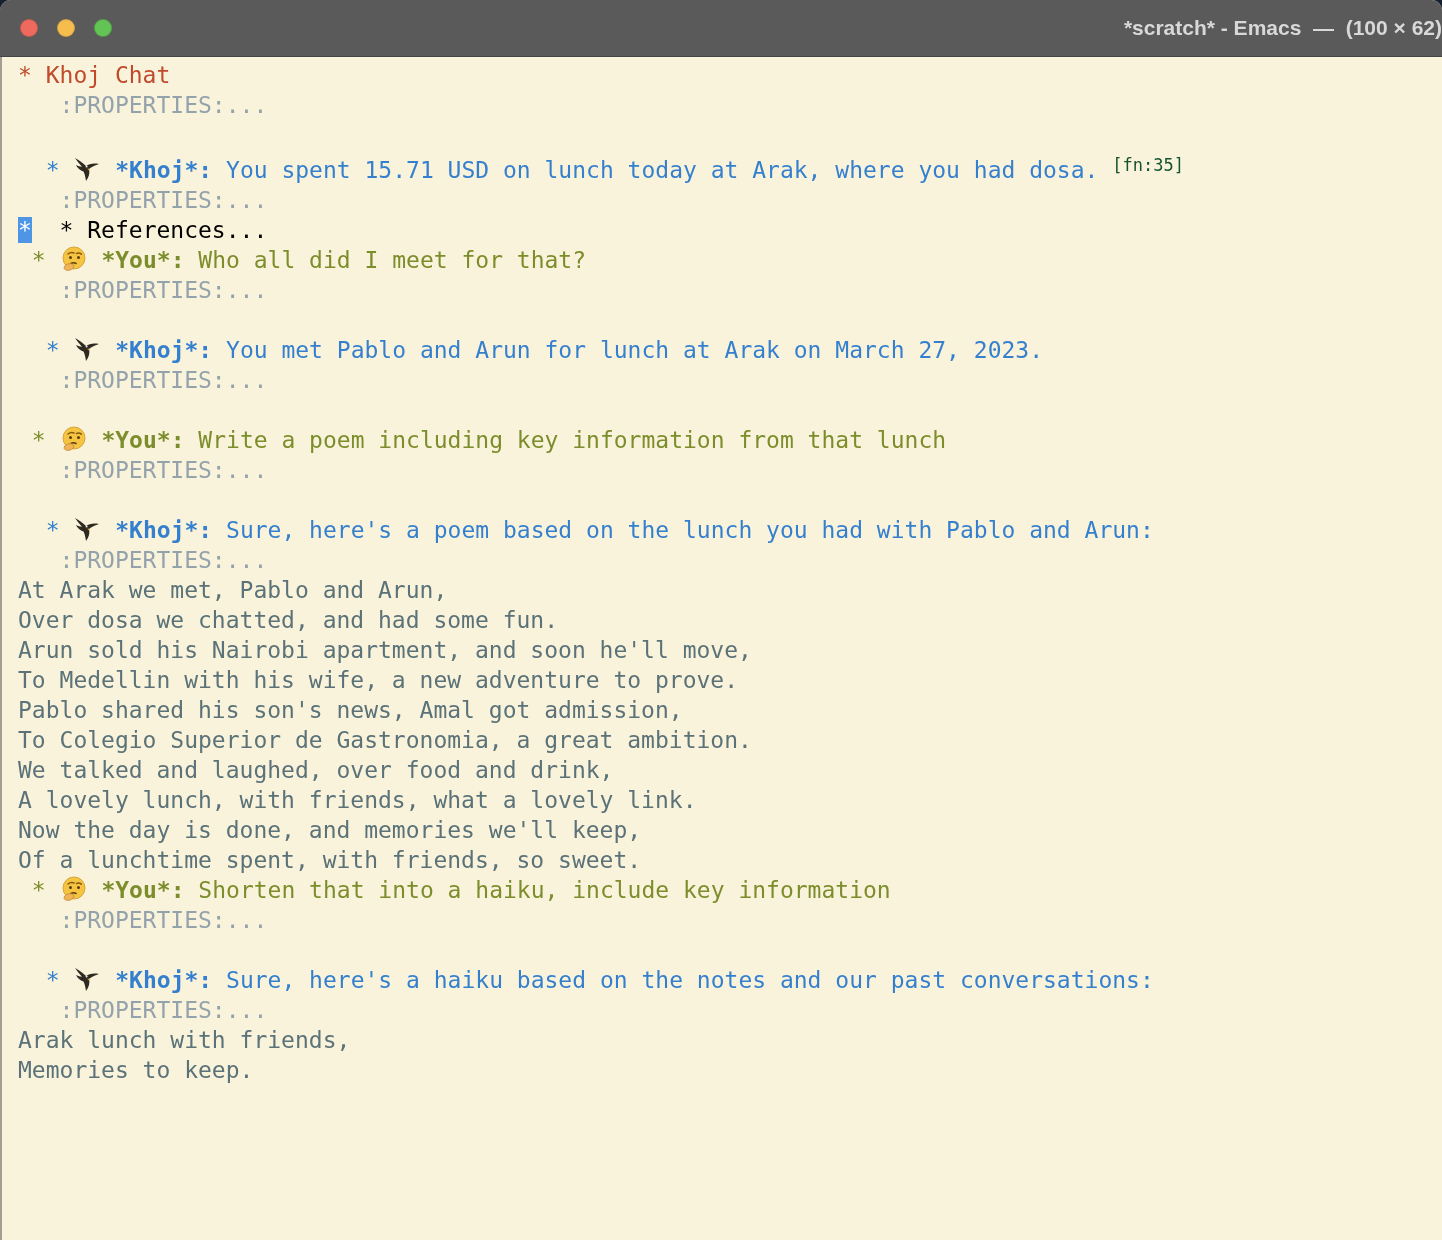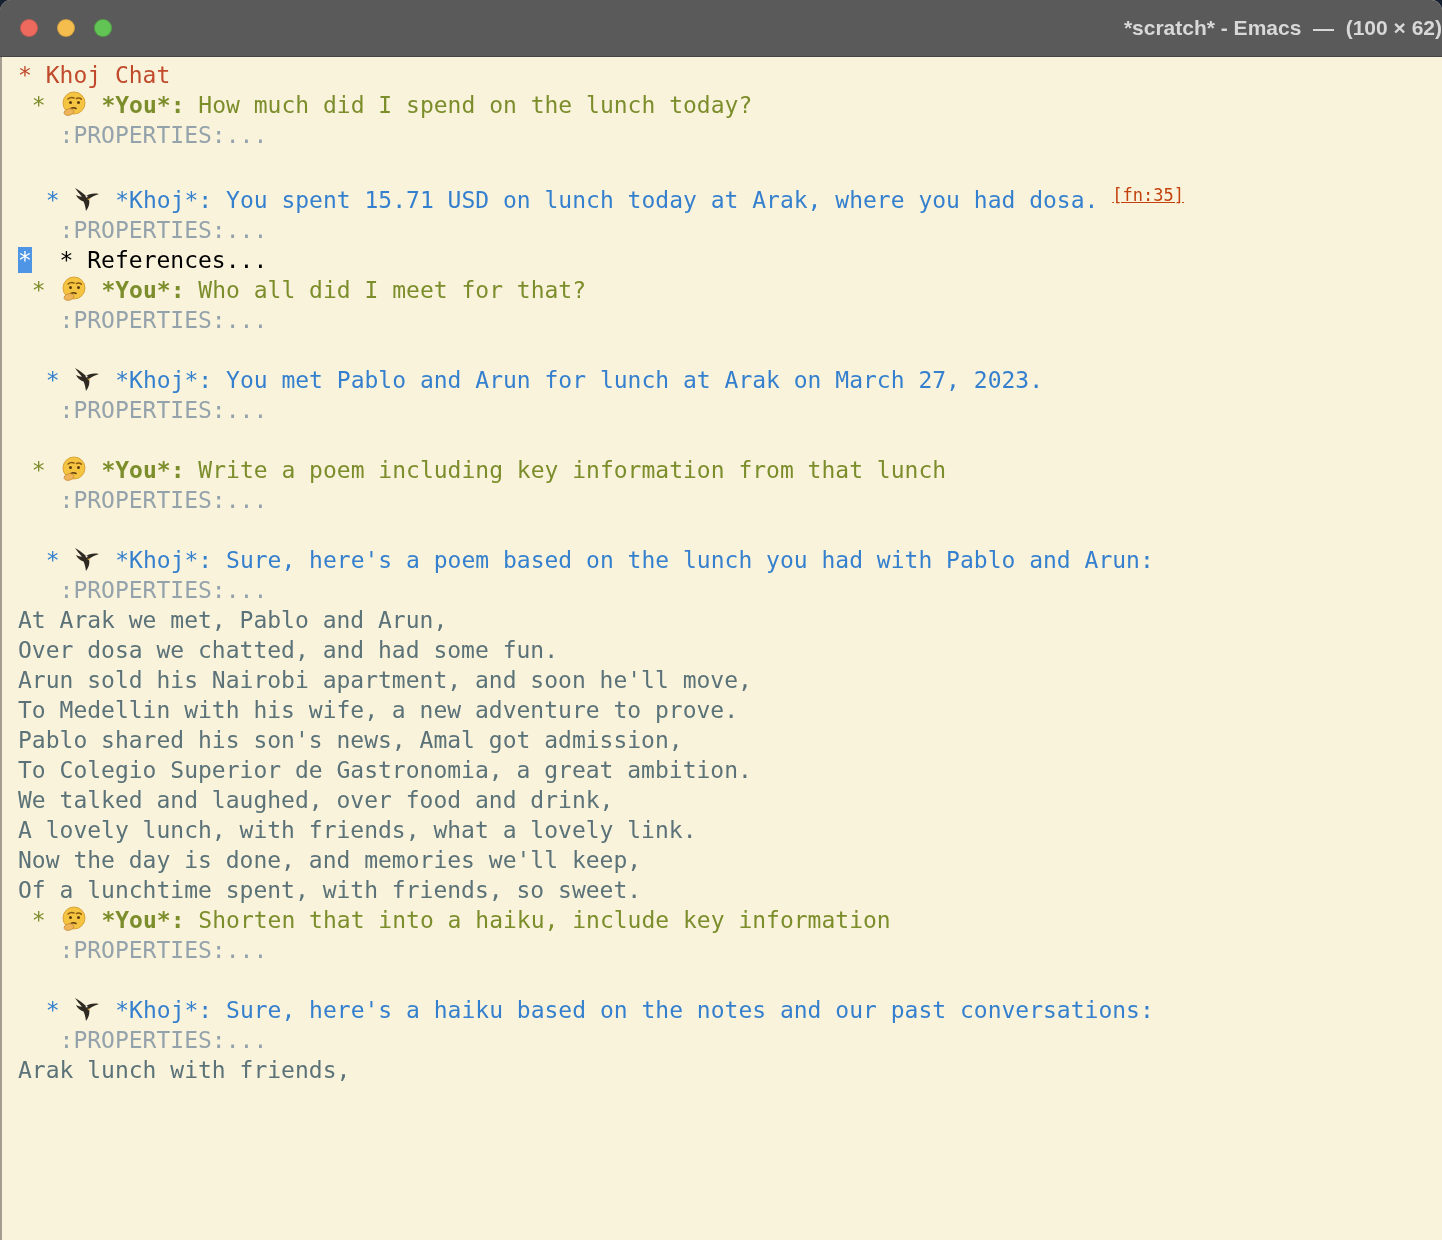--- a/index.html
+++ b/index.html
@@ -57,29 +57,28 @@
     white-space:pre;
     font-size:23px;
     line-height:30px;
     min-height:30px;
     overflow:hidden;
   }
   .seg-h1{color:#C04A2B;margin-top:8px;}
   .seg-you{color:#7C8D2B;}
   .seg-you-b{color:#7C8D2B;font-weight:700;}
   .seg-khoj{color:#3580CE;}
-  .seg-khoj-b{color:#3580CE;font-weight:400;}
+  .seg-khoj-b{color:#3580CE;font-weight:700;}
   .seg-props{color:#94A3AB;}
   .seg-body{color:#5A7278;}
   .seg-refs{color:#000000;margin-top:24px;}
   .seg-fn{
-    color:#c2410c;
+    color:#14532d;
     font-size:17px;
     vertical-align:7px;
-    text-decoration:underline;
     cursor:pointer;
   }
   .seg-cursor{
     background:#4E95E5;
     color:#FFFFFF;
   }
   .icon{
     display:inline-block;
     width:28px;height:26px;
     vertical-align:-4px;
@@ -94,29 +93,20 @@
     <div class="traffic">
       <div class="light red"></div>
       <div class="light yellow"></div>
       <div class="light green"></div>
     </div>
     <div class="title">*scratch* - Emacs  —  (100 × 62)</div>
   </div>
   <div class="buffer">
     <div>
         <div class="line"><span class="seg-h1">* Khoj Chat</span></div>
-        <div class="line"><span class="seg-you"> * </span><span class="icon"><svg viewBox="0 0 28 26">
-              <circle cx="14" cy="12" r="11" fill="#F5C542" stroke="#D9A43B" stroke-width="1"></circle>
-              <path d="M8 8 q3 -2.5 6 -1" stroke="#8A5A13" stroke-width="1.6" fill="none" stroke-linecap="round"></path>
-              <path d="M16.5 7.5 q2.8 -1.2 4.8 0.6" stroke="#8A5A13" stroke-width="1.6" fill="none" stroke-linecap="round"></path>
-              <circle cx="10.5" cy="11.5" r="1.5" fill="#5B3A10"></circle>
-              <circle cx="18.5" cy="11.5" r="1.5" fill="#5B3A10"></circle>
-              <path d="M11 17.5 q2.5 -1.5 5 0" stroke="#5B3A10" stroke-width="1.6" fill="none" stroke-linecap="round"></path>
-              <ellipse cx="9" cy="21" rx="5" ry="3.2" fill="#EFB45A" stroke="#C98A2E" stroke-width="0.8" transform="rotate(-15 9 21)"></ellipse>
-            </svg></span><span class="seg-you"> </span><span class="seg-you-b">*You*:</span><span class="seg-you"> How much did I spend on the lunch today?</span></div>
         <div class="line"><span class="seg-props">   :PROPERTIES:...</span></div>
         <div class="line"></div>
         <div class="line"><span class="seg-khoj">  * </span><span class="icon"><svg viewBox="0 0 28 26">
               <path d="M2 2 C7 5 10 7 13 10 C16 8 20 7 26 8 C21 10 18 11 16 13 C17 17 16 21 13 25 C12.4 21 11.8 18 10.5 15.5 C7 14.5 4.5 12 3 9 C5 10 7 10.6 9 10.8 C6.5 8 4 5 2 2 Z" fill="#2E2A22"></path>
               <circle cx="13.6" cy="10.6" r="1" fill="#F4F1E8"></circle>
               <path d="M14.5 12.5 l3 0.6 l-2.5 1.2 z" fill="#D99A2B"></path>
             </svg></span><span class="seg-khoj"> </span><span class="seg-khoj-b">*Khoj*:</span><span class="seg-khoj"> You spent 15.71 USD on lunch today at Arak, where you had dosa. </span><span class="seg-fn">[fn:35]</span></div>
         <div class="line"><span class="seg-props">   :PROPERTIES:...</span></div>
         <div class="line"><span class="seg-cursor">*</span><span class="seg-refs">  * References...</span></div>
         <div class="line"><span class="seg-you"> * </span><span class="icon"><svg viewBox="0 0 28 26">
@@ -175,15 +165,16 @@
             </svg></span><span class="seg-you"> </span><span class="seg-you-b">*You*:</span><span class="seg-you"> Shorten that into a haiku, include key information</span></div>
         <div class="line"><span class="seg-props">   :PROPERTIES:...</span></div>
         <div class="line"></div>
         <div class="line"><span class="seg-khoj">  * </span><span class="icon"><svg viewBox="0 0 28 26">
               <path d="M2 2 C7 5 10 7 13 10 C16 8 20 7 26 8 C21 10 18 11 16 13 C17 17 16 21 13 25 C12.4 21 11.8 18 10.5 15.5 C7 14.5 4.5 12 3 9 C5 10 7 10.6 9 10.8 C6.5 8 4 5 2 2 Z" fill="#2E2A22"></path>
               <circle cx="13.6" cy="10.6" r="1" fill="#F4F1E8"></circle>
               <path d="M14.5 12.5 l3 0.6 l-2.5 1.2 z" fill="#D99A2B"></path>
             </svg></span><span class="seg-khoj"> </span><span class="seg-khoj-b">*Khoj*:</span><span class="seg-khoj"> Sure, here's a haiku based on the notes and our past conversations:</span></div>
         <div class="line"><span class="seg-props">   :PROPERTIES:...</span></div>
         <div class="line"><span class="seg-body">Arak lunch with friends,</span></div>
+        <div class="line"><span class="seg-body">Memories to keep.</span></div>
       </div>
   </div>
 </div>
 
 </body></html>

